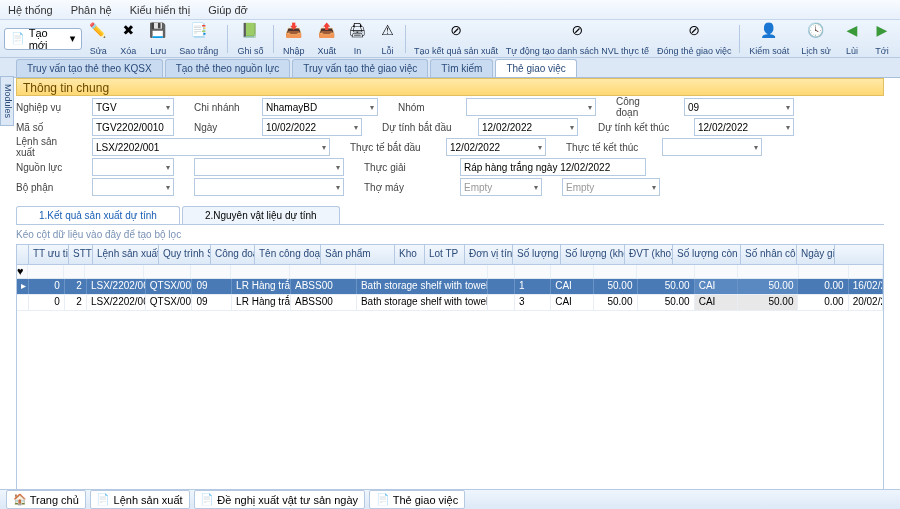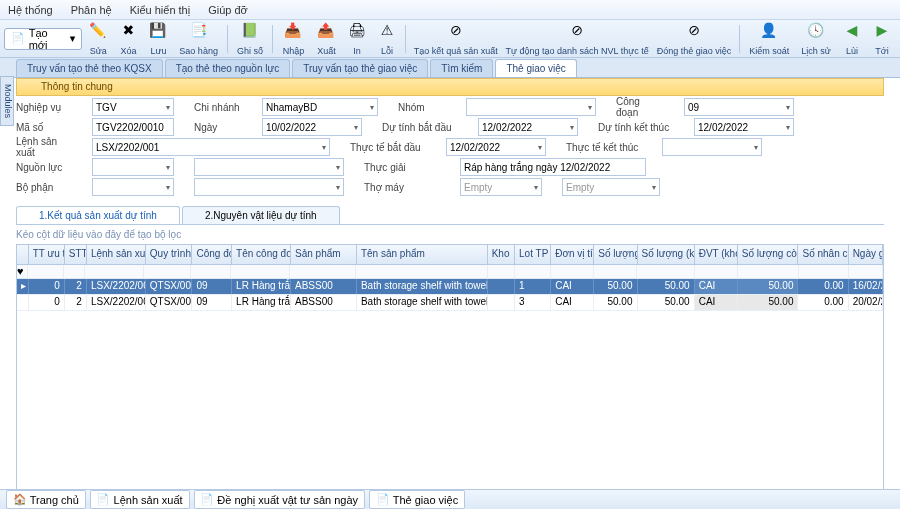--- a/index.html
+++ b/index.html
@@ -14,21 +14,21 @@
 .tool-btn .lbl { font-size: 9px; color: #2a4a7a; margin-top: 8px; white-space: nowrap; }
 .tool-sep { width: 1px; height: 28px; background: #b5c9e2; margin: 0 2px; }
 .tool-dropdown { background: #fff; border: 1px solid #99b3d4; border-radius: 3px; padding: 2px 6px; display: flex; align-items: center; gap: 4px; height: 22px; }
 
 .side-tab { position: absolute; left: 0; top: 76px; width: 14px; height: 50px; background: #dce8f6; border: 1px solid #a8bfdc; writing-mode: vertical-rl; font-size: 9px; text-align: center; color: #2a4a7a; }
 
 .doc-tabs { background: #dce8f6; height: 20px; display: flex; align-items: flex-end; padding-left: 16px; border-bottom: 1px solid #a8bfdc; }
 .doc-tab { padding: 3px 10px; background: #c9dbf0; border: 1px solid #a8bfdc; border-bottom: none; margin-right: 2px; font-size: 10px; color: #2a4a7a; border-radius: 3px 3px 0 0; cursor: pointer; }
 .doc-tab.active { background: #fff; }
 
-.section-header { background: linear-gradient(#ffe9a8, #ffd873); height: 18px; padding: 2px 24px; color: #6b4a00; font-size: 10px; border: 1px solid #e0c060; margin: 0 16px 0 16px; }
+.section-header { background: linear-gradient(#ffe9a8, #ffd873); height: 18px; padding: 2px 6px; color: #6b4a00; font-size: 12px; border: 1px solid #e0c060; margin: 0 16px 0 16px; }
 
 .form-area { margin: 0 16px; padding: 2px 0 6px 0; }
 .form-row { display: flex; align-items: center; height: 18px; margin-bottom: 2px; gap: 20px; }
 .form-label { width: 56px; color: #444; font-size: 10px; }
 .form-label.w2 { width: 48px; }
 .form-label.w3 { width: 76px; }
 .input { background: #fff; border: 1px solid #b5c9e2; height: 16px; padding: 8px 3px; font-size: 10px; display: flex; align-items: center; }
 .input.combo::after { content: "▾"; margin-left: auto; color: #666; font-size: 8px; }
 
 .sub-tabs { margin: 2px 16px 0 16px; display: flex; border-bottom: 1px solid #b5c9e2; }
@@ -80,21 +80,21 @@
   <div class="tool-btn">
       <span class="ico">✖</span>
       <span class="lbl">Xóa</span>
     </div>
   <div class="tool-btn">
       <span class="ico">💾</span>
       <span class="lbl">Lưu</span>
     </div>
   <div class="tool-btn">
       <span class="ico">📑</span>
-      <span class="lbl">Sao hàng</span>
+      <span class="lbl">Sao trắng</span>
     </div>
   <div class="tool-sep"></div>
   <div class="tool-btn">
       <span class="ico">📗</span>
       <span class="lbl">Ghi số</span>
     </div>
   <div class="tool-sep"></div>
   <div class="tool-btn">
       <span class="ico">📥</span>
       <span class="lbl">Nhập</span>
@@ -211,21 +211,20 @@
 <div class="grid">
   <div class="grid-head">
     <div class="gh c-mark"></div>
     <div class="gh c-tt">TT ưu tiên</div>
     <div class="gh c-stt">STT</div>
     <div class="gh c-lsx">Lệnh sản xuất</div>
     <div class="gh c-qt">Quy trình SX</div>
     <div class="gh c-cd">Công đoạn</div>
     <div class="gh c-tcd">Tên công đoạn</div>
     <div class="gh c-sp">Sản phẩm</div>
-    <div class="gh c-tsp">Tên sản phẩm</div>
     <div class="gh c-kho">Kho</div>
     <div class="gh c-lot">Lot TP</div>
     <div class="gh c-dvt">Đơn vị tính</div>
     <div class="gh c-sl">Số lượng</div>
     <div class="gh c-slk">Số lượng (kho)</div>
     <div class="gh c-dk">ĐVT (kho)</div>
     <div class="gh c-slcl">Số lượng còn lại</div>
     <div class="gh c-snc">Số nhân công</div>
     <div class="gh c-ng">Ngày gi</div>
   </div>

